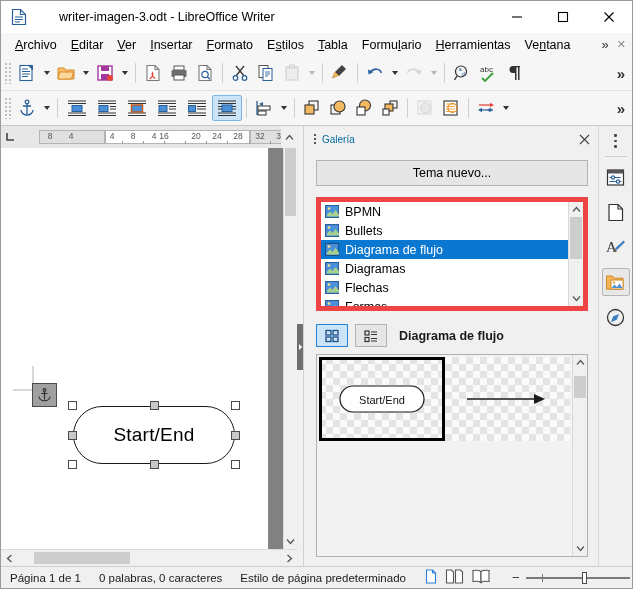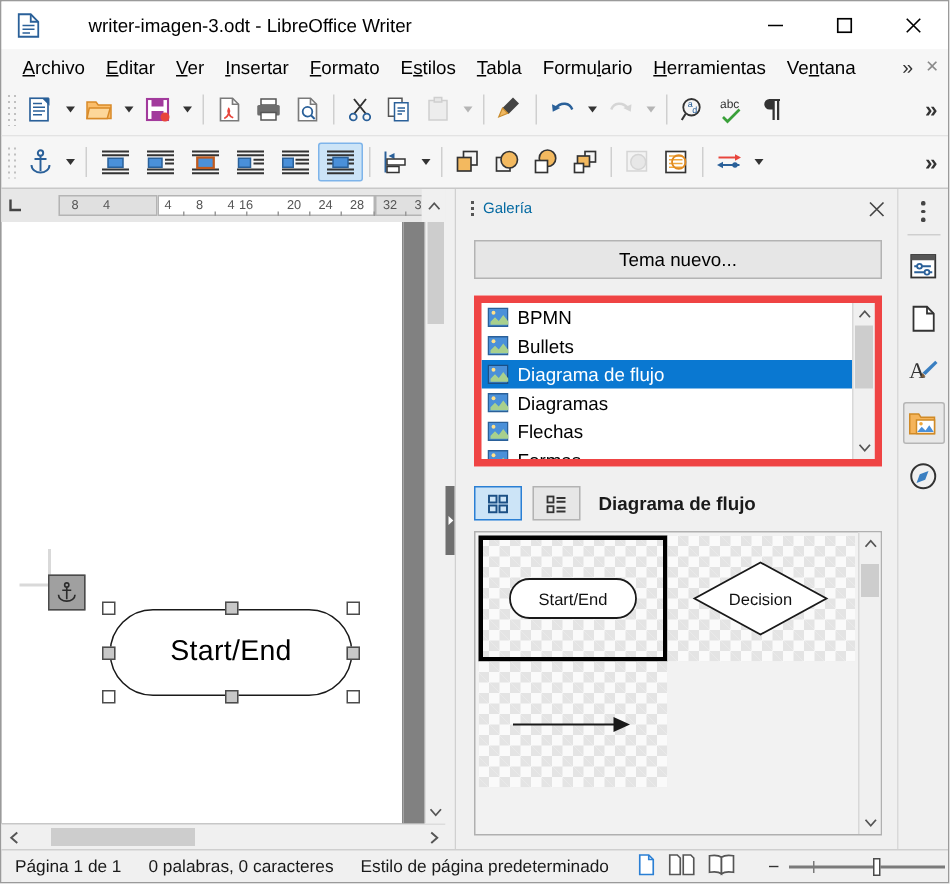--- a/index.html
+++ b/index.html
@@ -755,26 +755,20 @@
 
           <div class="thumbs">
             <div class="thumbs-grid">
               <div class="cell sel">
                 <svg width="92" height="44" viewBox="0 0 92 44">
                   <rect x="4" y="9" width="84" height="26" rx="13" fill="#fff" stroke="#1a1a1a" stroke-width="1.2"></rect>
                   <text x="46" y="26.5" font-size="11" text-anchor="middle" fill="#111" font-family="Liberation Sans, sans-serif">Start/End</text>
                 </svg>
               </div>
               <div class="cell">
-                <svg width="96" height="56" viewBox="0 0 96 56">
-                  <path d="M48 4L92 28 48 52 4 28z" fill="#fff" stroke="#1a1a1a" stroke-width="1.2"></path>
-                  <text x="48" y="32" font-size="11" text-anchor="middle" fill="#111" font-family="Liberation Sans, sans-serif">Decision</text>
-                </svg>
-              </div>
-              <div class="cell">
                 <svg width="84" height="20" viewBox="0 0 84 20">
                   <path d="M2 10h68" stroke="#1a1a1a" stroke-width="1.3"></path>
                   <path d="M80 10l-11-5v10z" fill="#1a1a1a"></path>
                 </svg>
               </div>
             </div>
             <div class="thumbs-scroll">
               <div class="sb-arrow">
                 <svg width="9" height="7" viewBox="0 0 9 7">
                     <path d="M1 5.5L4.5 1.5 8 5.5" fill="none" stroke="#555" stroke-width="1.2"></path>

